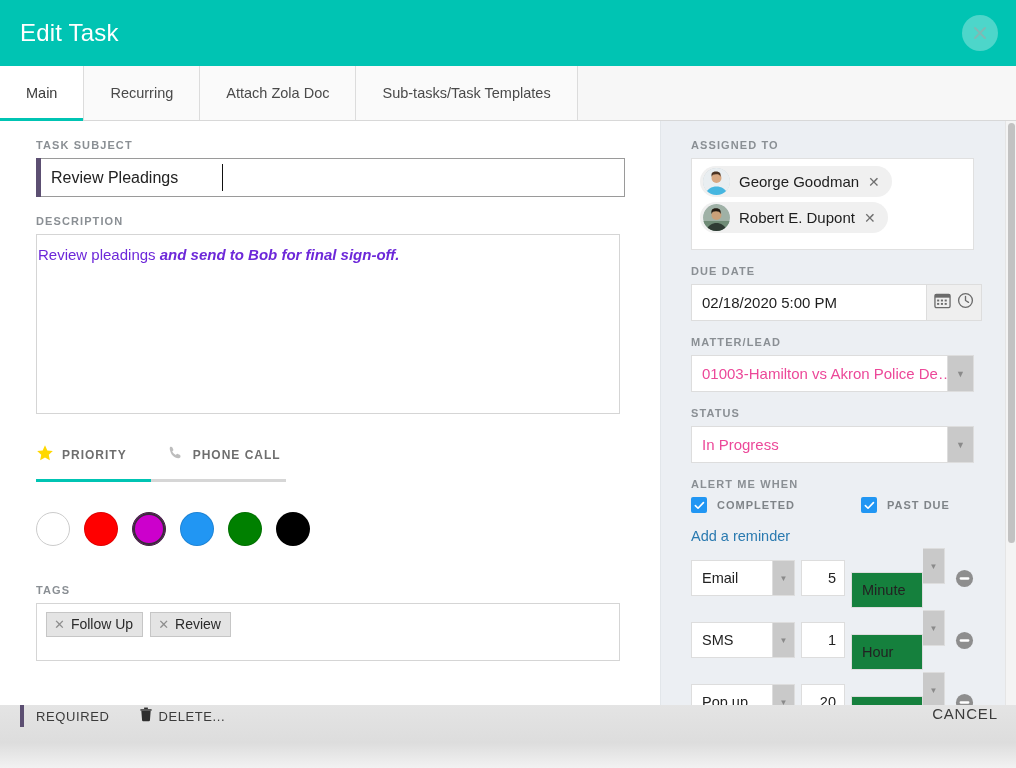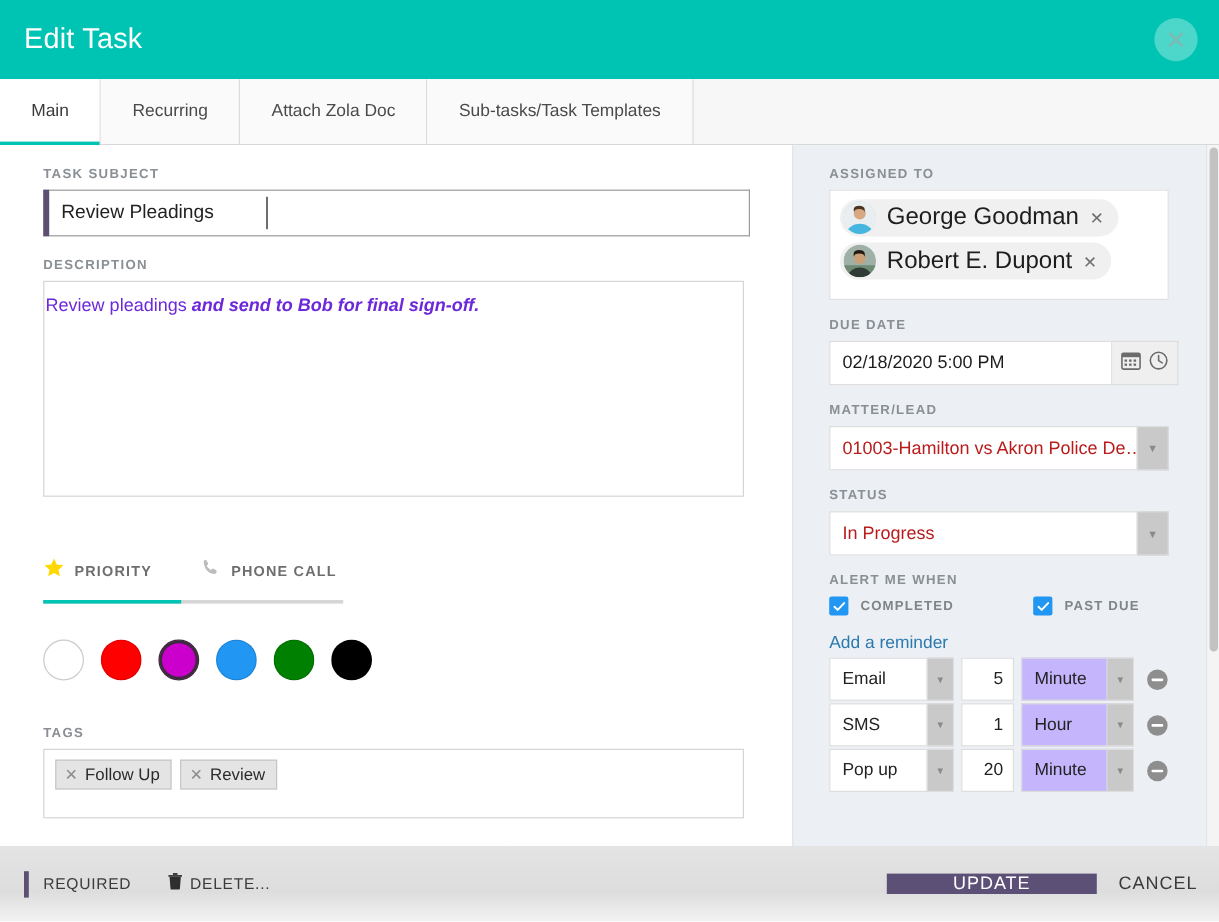--- a/index.html
+++ b/index.html
@@ -95,21 +95,21 @@
     width: 584px; height: 180px;
     border: 1px solid #d5d5d5; background: #fff;
     padding: 10px 1px; font-size: 15px; color: #6d28d9; line-height: 1.35;
     overflow: hidden;
   }
   .desc-box b { font-weight: bold; font-style: italic; }
 
   
   .pp-row { margin-top: 30px; width: 250px; position: relative; }
   .pp-tabs { display: flex; gap: 40px; align-items: center; }
-  .pp-tab { display: flex; align-items: center; gap: 8px; cursor: pointer; margin-top: 20px; }
+  .pp-tab { display: flex; align-items: center; gap: 8px; cursor: pointer; }
   .pp-tab .lbl {
     font-size: 12px; font-weight: bold; letter-spacing: 1px; color: #6e6e6e;
     text-transform: uppercase;
   }
   .pp-underline {
     margin-top: 13px; height: 3px; width: 250px; background: #d6d6d6;
     position: relative;
   }
   .pp-underline::before {
     content:""; position:absolute; left:0; top:0; height:3px; width:115px;
@@ -145,40 +145,40 @@
   }
   .chip {
     display: flex; align-items: center; gap: 9px;
     background: #f0f0f0; border-radius: 16px;
     padding: 2px 12px 2px 3px; align-self: flex-start;
   }
   .chip .avatar {
     width: 27px; height: 27px; border-radius: 50%; overflow: hidden; flex: none;
     position: relative; background:#cfd8dc;
   }
-  .chip .name { font-size: 20px; color: #1d1d1d; }
+  .chip .name { font-size: 15px; color: #1d1d1d; }
   .chip .x { color: #6f6f6f; font-size: 14px; cursor: pointer; }
 
   .input-row { display: flex; width: 291px; }
   .txt-input {
     flex: 1; height: 37px; border: 1px solid #ddd; background: #fff;
     padding: 0 10px; font-size: 15px; color: #1d1d1d; outline: none;
     font-family: "Liberation Sans", sans-serif;
   }
   .icon-btn-group {
     width: 55px; height: 37px; border: 1px solid #ddd; border-left: none;
     background: #efefef; display: flex; align-items: center;
     justify-content: space-evenly; cursor: pointer;
   }
 
   .select-wrap { display: flex; width: 283px; cursor: pointer; }
   .select-val {
     flex: 1; height: 37px; border: 1px solid #ddd; background: #fff;
     display: flex; align-items: center; padding: 0 10px;
-    font-size: 15px; color: #b91c1c;
+    font-size: 15px; color: #ec4899;
     white-space: nowrap; overflow: hidden;
   }
   .select-arrow {
     width: 26px; height: 37px; background: #c9c9c9;
     border: 1px solid #ddd; border-left: none;
     display: flex; align-items: center; justify-content: center;
     color: #8a8a8a; font-size: 9px;
   }
 
   .alert-row { display: flex; align-items: center; gap: 10px; margin-top: 4px; }
@@ -203,23 +203,23 @@
     display: flex; align-items: center; padding-left: 10px;
     font-size: 14.5px; color: #222;
   }
   .rem-num {
     width: 44px; height: 36px; background: #fff; border: 1px solid #ddd;
     display: flex; align-items: center; justify-content: flex-end;
     padding-right: 8px; font-size: 14.5px; color: #222;
   }
   .rem-unit { display: flex; }
   .rem-unit .v {
-    width: 72px; height: 36px; background: #c4b5fd; border: 1px solid #ddd;
+    width: 72px; height: 36px; background: #15803d; border: 1px solid #ddd;
     display: flex; align-items: center; padding-left: 10px;
-    font-size: 14.5px; color: #222;
+    font-size: 14.5px; color: #222; margin-top: 24px;
   }
   .small-arrow {
     width: 22px; height: 36px; background: #c9c9c9; border: 1px solid #ddd;
     border-left: none; display: flex; align-items: center; justify-content: center;
     color: #8a8a8a; font-size: 8px;
   }
   .rem-remove { margin-left: 4px; cursor: pointer; display:flex; }
 
   
   .scrollbar {
@@ -228,21 +228,21 @@
   }
   .scrollbar .thumb {
     position: absolute; top: 2px; left: 2px; width: 7px; height: 420px;
     background: #c2c2c2; border-radius: 4px;
   }
 
   
   .footer {
     position: absolute; left: 0; right: 0; bottom: 0; height: 63px;
     background: linear-gradient(180deg, #e4e4e4 0%, #dddddd 60%, #f2f2f2 100%);
-    display: flex; align-items: center;
+    display: flex; align-items: flex-start;
   }
   .footer-left {
     display: flex; align-items: center; gap: 30px; padding-left: 20px; flex: 1;
   }
   .req-flag {
     display: flex; align-items: center; gap: 12px;
   }
   .req-flag .bar { width: 4px; height: 22px; background: #5c4f72; }
   .req-flag .lbl, .del-btn .lbl {
     font-size: 13px; color: #3b3b3b; letter-spacing: .6px;
@@ -526,21 +526,18 @@
         <span>
           <svg width="14" height="15" viewBox="0 0 14 16">
             <path d="M2 4h10l-.8 10.2a1.2 1.2 0 0 1-1.2 1.1H4a1.2 1.2 0 0 1-1.2-1.1z" fill="#2e2e2e"></path>
             <rect x="1" y="2.4" width="12" height="1.5" fill="#2e2e2e"></rect>
             <rect x="5" y="0.6" width="4" height="1.6" fill="#2e2e2e"></rect>
           </svg>
         </span>
         <span class="lbl">DELETE...</span>
       </div>
     </div>
-    <div class="update-btn">
-      <span>UPDATE</span>
-    </div>
     <div class="cancel-btn">
       <span>CANCEL</span>
     </div>
   </div>
 
 </div>
 
 </body></html>

